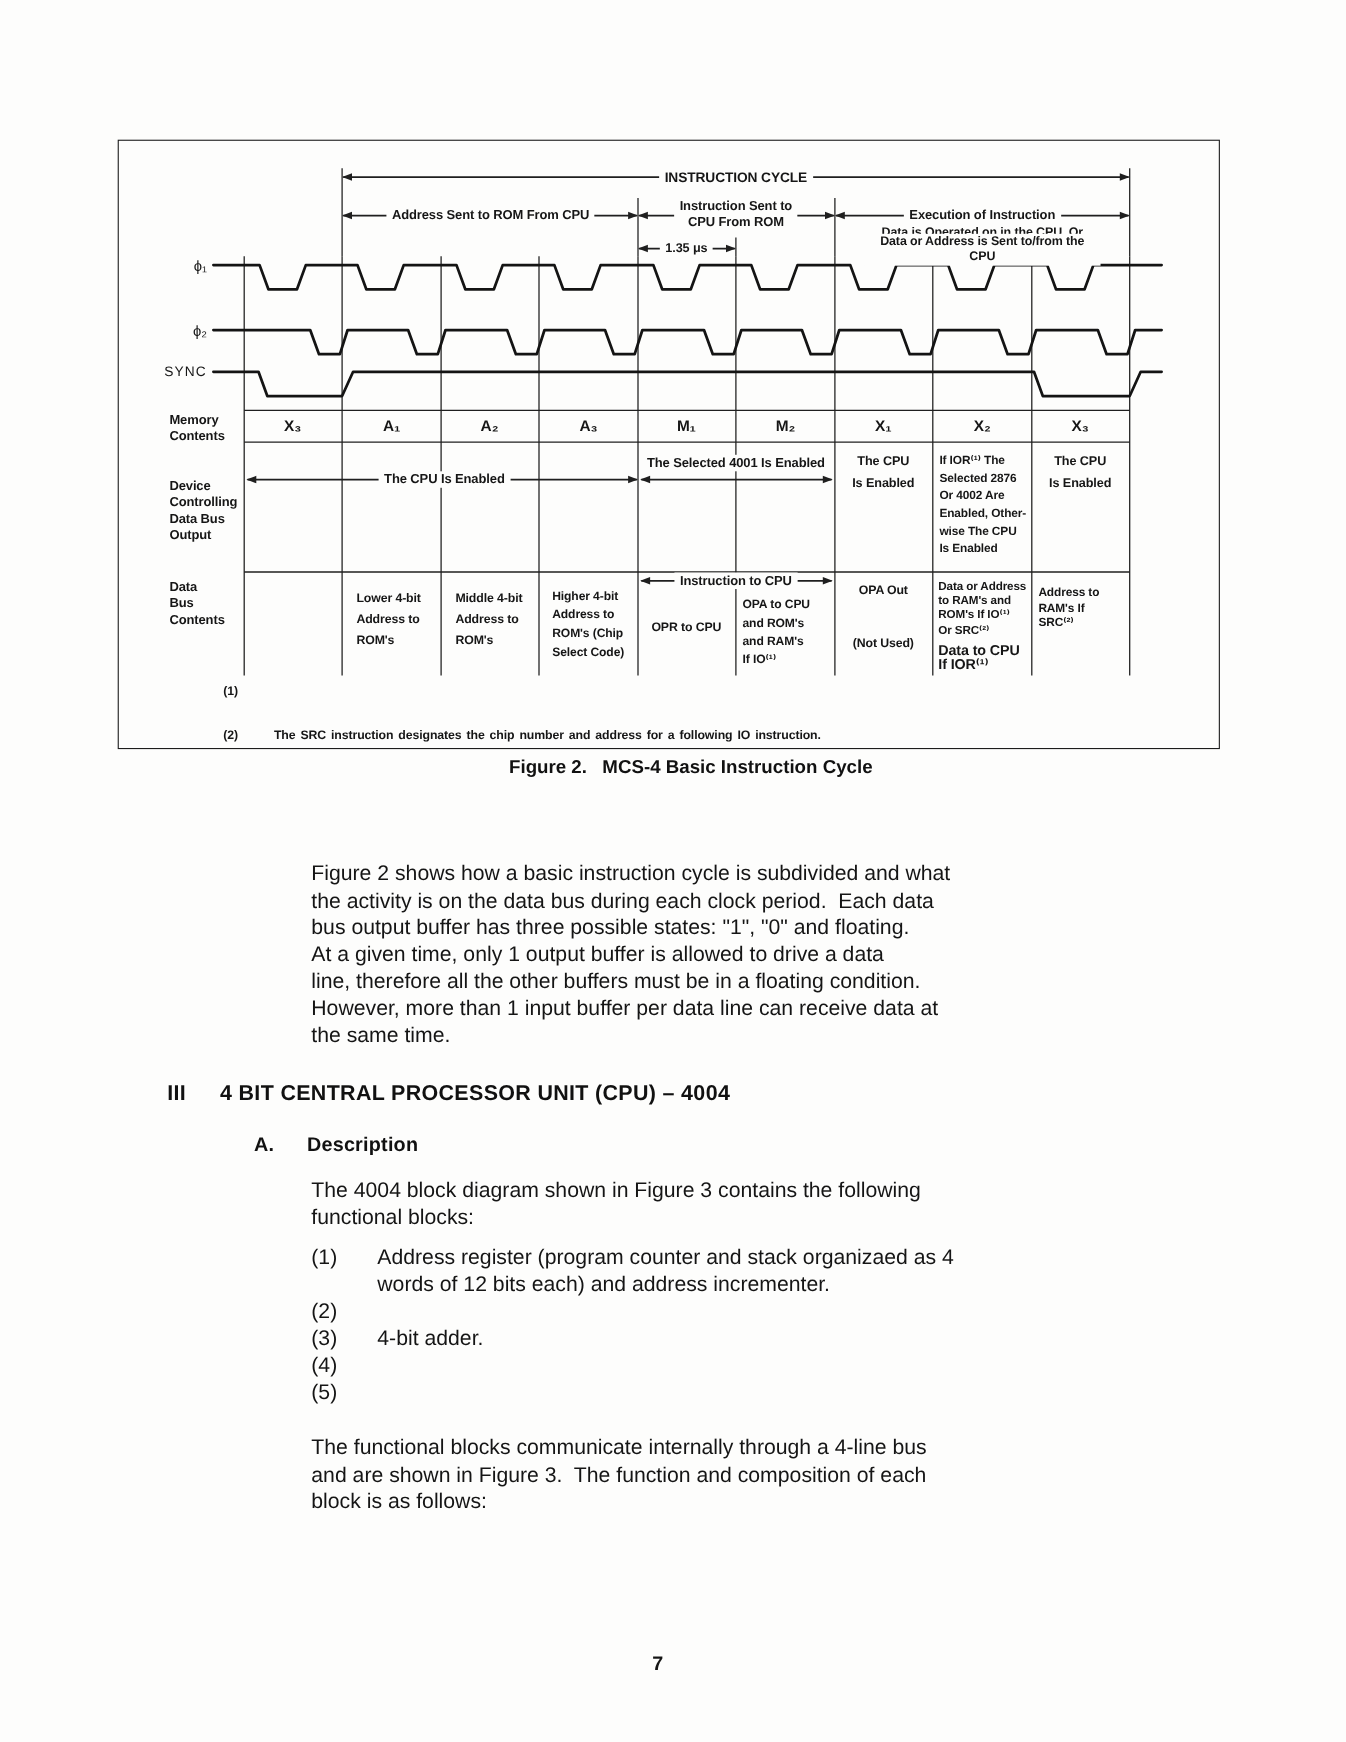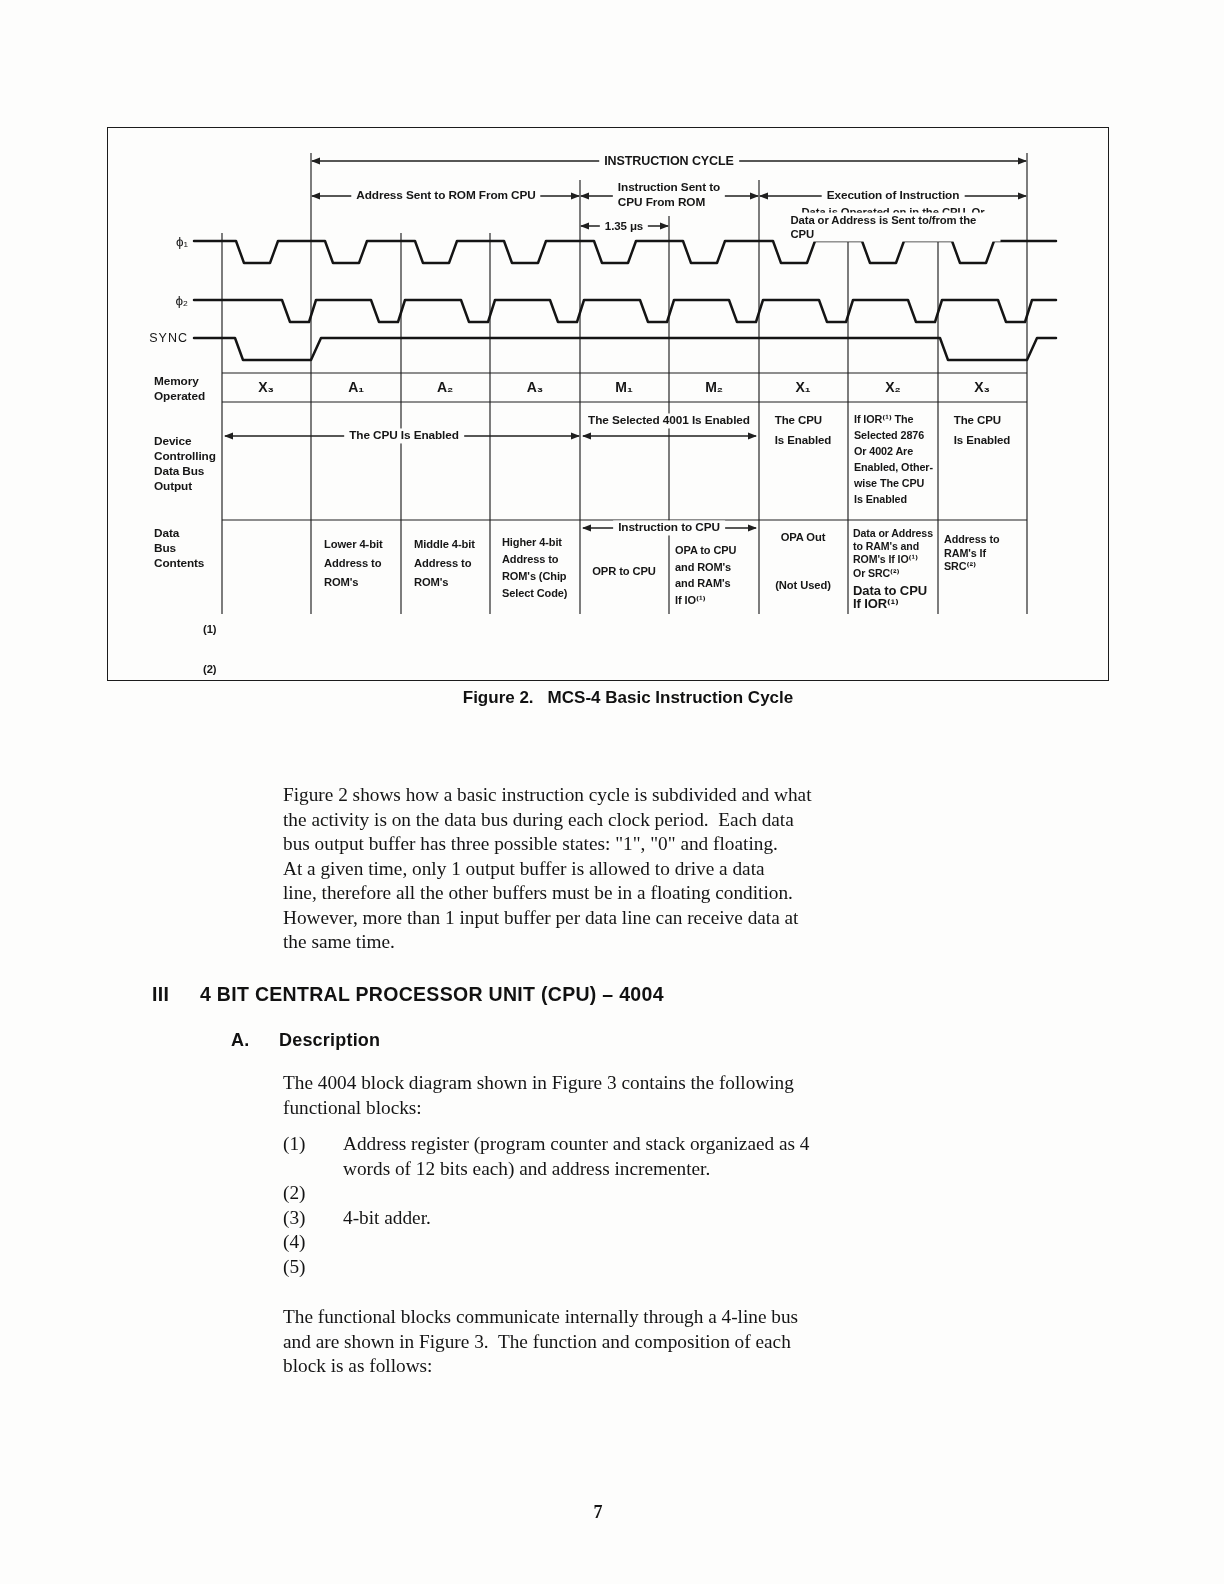--- a/index.html
+++ b/index.html
@@ -3,28 +3,28 @@
 <meta charset="utf-8">
 <style>
   html,body{margin:0;padding:0;background:#888;}
   .page{position:relative;width:1224px;height:1584px;background:#fdfdfc;color:#161616;
         font-family:"Liberation Sans","DejaVu Sans",sans-serif;overflow:hidden;margin:0 auto;}
   
   .figbox{position:absolute;left:107px;top:127px;width:1000px;height:552px;
           border:1.6px solid #1c1c1c;letter-spacing:-0.1px;}
   .figbox svg{position:absolute;left:0;top:0;z-index:1;}
   .fg{position:absolute;transform:translate(-50%,-50%);background:#fdfdfc;padding:0 5px;
-      white-space:pre-line;font-weight:700;line-height:1.28;z-index:2;}
+      white-space:pre-line;text-align:center;font-weight:700;line-height:1.28;z-index:2;}
   .fl{position:absolute;white-space:pre-line;font-weight:700;z-index:2;}
   .hc{position:absolute;top:259px;transform:translate(-50%,-50%);font-weight:700;
       font-size:14px;z-index:2;}
   .sig{position:absolute;width:46px;text-align:right;font-weight:700;z-index:2;}
   .fnote{font-weight:700;word-spacing:1.5px;line-height:20.5px;font-size:11.2px;}
   
-  .mono{position:absolute;font-family:Liberation Serif, serif;
+  .mono{position:absolute;font-family:Liberation Sans, sans-serif;
         font-size:19.3px;line-height:24.5px;white-space:pre-wrap;color:#151515;}
   .hsans{position:absolute;font-weight:700;font-size:19.5px;letter-spacing:0.3px;color:#111;}
   .h2sans{position:absolute;font-weight:700;font-size:18px;letter-spacing:0.2px;color:#111;}
   .caption{position:absolute;left:0;right:0;top:688px;display:flex;justify-content:center;
            gap:14px;font-weight:700;font-size:17px;transform:translateX(16px);color:#111;}
 </style>
 </head>
 <body>
 
 <div class="page">
@@ -85,21 +85,21 @@
     <div class="fg" style="left:785px;top:68px;font-size:11.8px">Execution of Instruction</div>
     <div class="fg" style="left:785px;top:84px;font-size:11.3px;font-weight:600">Data is Operated on in the CPU, Or</div>
     <div class="fg" style="left:785px;top:99px;font-size:11.3px;font-weight:600">Data or Address is Sent to/from the CPU</div>
     <div class="fg" style="left:516px;top:98px;font-size:11.5px">1.35 μs</div>
 
     <div class="sig" style="left:34px;top:106px;font-size:13.5px;font-weight:400">ϕ₁</div>
     <div class="sig" style="left:34px;top:165px;font-size:13.5px;font-weight:400">ϕ₂</div>
     <div class="sig" style="left:34px;top:203px;font-size:12.5px;letter-spacing:1px;font-weight:400">SYNC</div>
 
     <div class="fl" style="left:46px;top:246px;font-size:11.8px;line-height:15px">Memory
-Operated</div>
+Contents</div>
     <div class="fl" style="left:46px;top:306px;font-size:11.8px;line-height:15px">Device
 Controlling
 Data Bus
 Output</div>
     <div class="fl" style="left:46px;top:398px;font-size:11.8px;line-height:15px">Data
 Bus
 Contents</div>
 
     <div class="hc" style="left:158px">X₃</div>
     <div class="hc" style="left:248px">A₁</div>
@@ -147,20 +147,21 @@
 ROM's If IO⁽¹⁾
 Or SRC⁽²⁾</div>
     <div class="fl" style="left:745px;top:456px;font-size:13px;line-height:13.2px">Data to CPU
 If IOR⁽¹⁾</div>
     <div class="fl" style="left:836px;top:405px;font-size:10.8px;line-height:13.5px">Address to
 RAM's If
 SRC⁽²⁾</div>
 
     <div class="fl fnote" style="left:95px;top:491px">(1)</div>
     <div class="fl fnote" style="left:95px;top:531px">(2)</div>
+    <div class="fl fnote" style="left:141px;top:531px;width:862px">The SRC instruction designates the chip number and address for a following IO instruction.</div>
   </section>
 
   <div class="caption">
     <span>Figure 2.</span>
     <span>MCS-4 Basic Instruction Cycle</span>
   </div>
 
   <div class="mono" style="left:283px;top:783px;width:860px">Figure 2 shows how a basic instruction cycle is subdivided and what
 the activity is on the data bus during each clock period.  Each data
 bus output buffer has three possible states: "1", "0" and floating.

